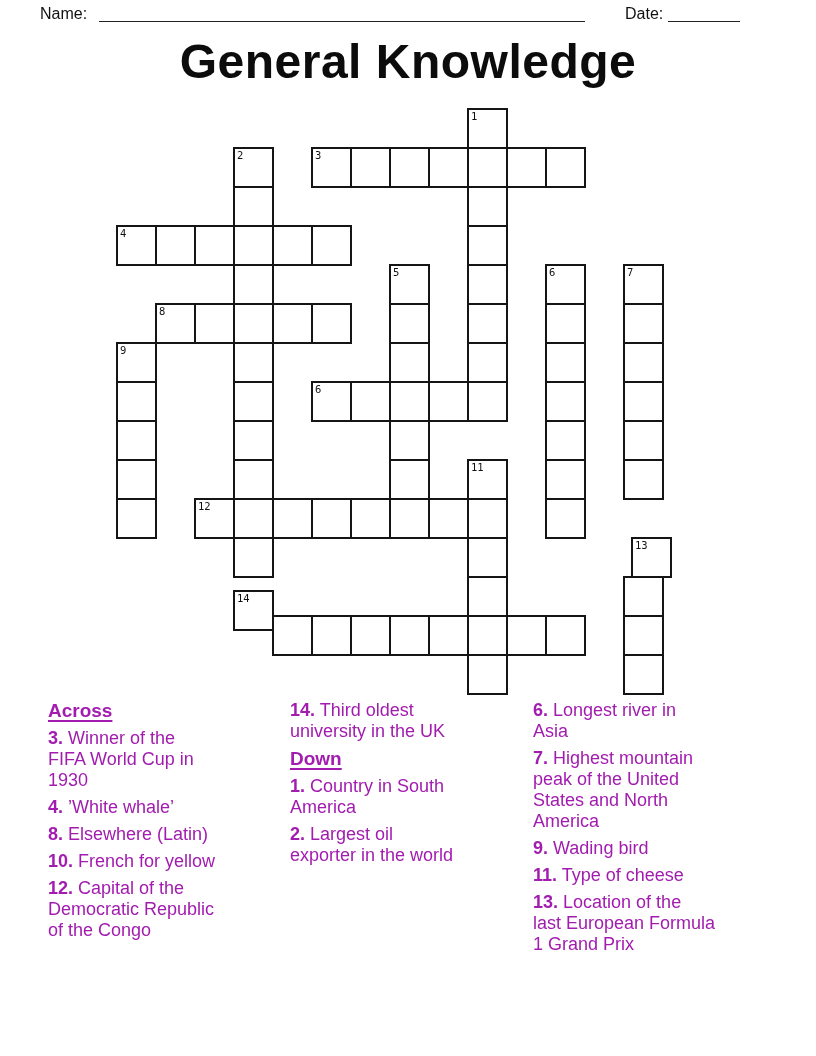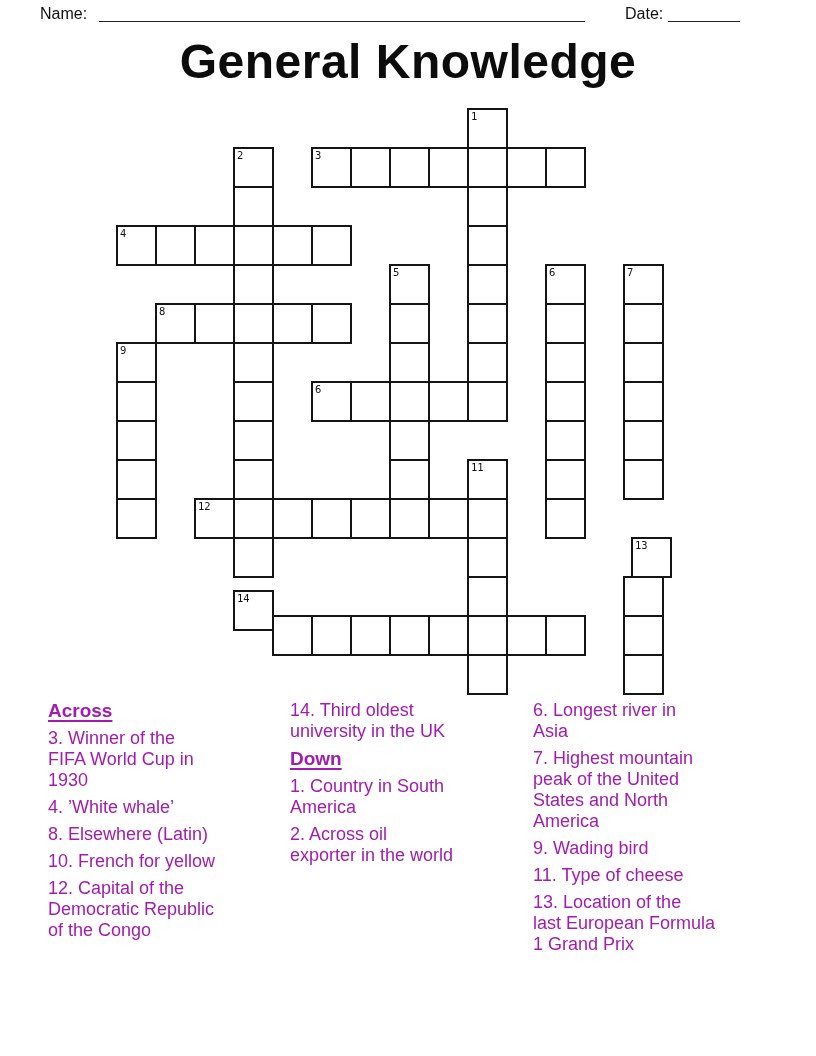--- a/index.html
+++ b/index.html
@@ -26,21 +26,21 @@
            font-family:"DejaVu Sans Mono",monospace;font-size:10.5px;line-height:12px;color:#111;}
 
   
   .cluecol{position:absolute;top:700px;font-size:18px;line-height:21px;color:#a21caf;}
   .col1{left:48px;width:248px;}
   .col2{left:290px;width:232px;}
   .col3{left:533px;width:262px;}
   .clueheading{font-size:19px;font-weight:bold;text-decoration:underline;
                text-decoration-thickness:2px;text-underline-offset:3px;margin:0 0 7px 0;}
   .clue{margin:0 0 6px 0;}
-  .cluenum{font-weight:normal;}
+  .cluenum{font-weight:bold;}
   .cluetext{white-space:pre-line;}
 </style>
 </head>
 <body>
 
 <div class="page">
 
   <span class="hdr-label name-label">Name:</span>
   <div class="writeline name-line"></div>
 
@@ -176,21 +176,21 @@
       <div class="clue"><span class="cluenum">12.</span> <span class="cluetext">Capital of the
 Democratic Republic
 of the Congo</span></div>
     </div>
   <div class="cluecol col2">
       <div class="clue"><span class="cluenum">14.</span> <span class="cluetext">Third oldest
 university in the UK</span></div>
       <div class="clueheading">Down</div>
       <div class="clue"><span class="cluenum">1.</span> <span class="cluetext">Country in South
 America</span></div>
-      <div class="clue"><span class="cluenum">2.</span> <span class="cluetext">Across oil
+      <div class="clue"><span class="cluenum">2.</span> <span class="cluetext">Largest oil
 exporter in the world</span></div>
     </div>
   <div class="cluecol col3">
       <div class="clue"><span class="cluenum">6.</span> <span class="cluetext">Longest river in
 Asia</span></div>
       <div class="clue"><span class="cluenum">7.</span> <span class="cluetext">Highest mountain
 peak of the United
 States and North
 America</span></div>
       <div class="clue"><span class="cluenum">9.</span> <span class="cluetext">Wading bird</span></div>

